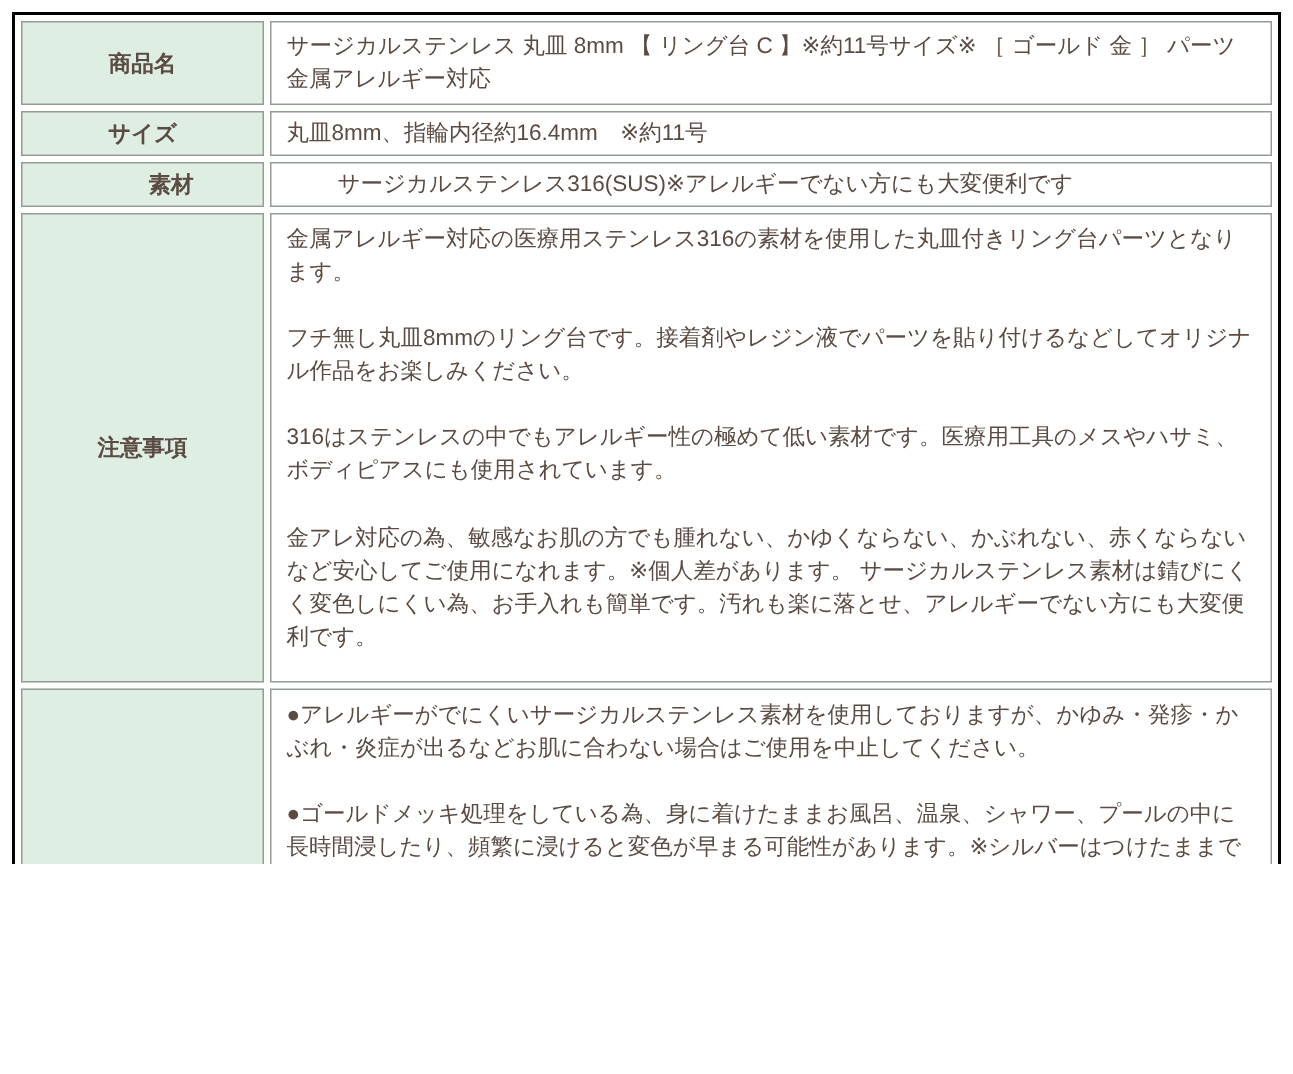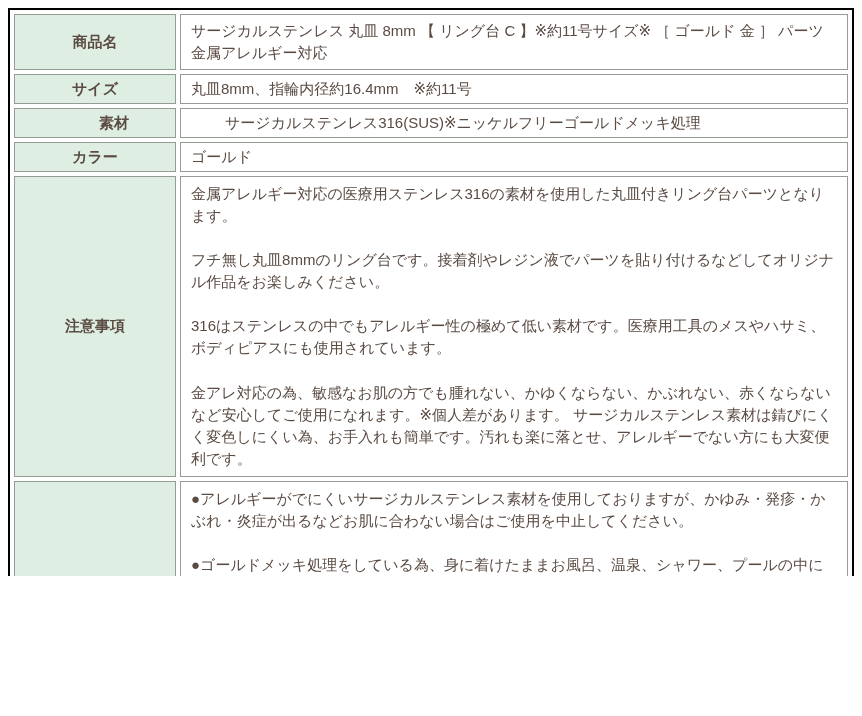--- a/index.html
+++ b/index.html
@@ -50,43 +50,39 @@
     line-height: 1.47;
     color: var(--text);
     padding: 3px 10px;
     white-space: pre-line;
     overflow-wrap: break-word;
   }
   tr.r-name  th, tr.r-name  td { height: 56px; }
   tr.r-size  th, tr.r-size  td { height: 29px; margin-left: 44px; }
   tr.r-mat   th, tr.r-mat   td { height: 29px; padding-left: 44px; }
   tr.r-color th, tr.r-color td { height: 29px; }
-  tr.r-desc  td, tr.r-note  td { padding-top: 6px; padding-bottom: 6px; }
+  tr.r-desc  td, tr.r-note  td { padding-top: 6px; padding-bottom: 18px; }
 </style>
 </head>
 <body>
 
 <div class="page">
   <table class="spec-table">
     <tbody>
       <tr class="r-name">
         <th class="label-cell">商品名</th>
         <td class="value-cell">サージカルステンレス 丸皿 8mm 【 リング台 C 】※約11号サイズ※ ［ ゴールド 金 ］ パーツ 金属アレルギー対応</td>
       </tr>
       <tr class="r-size">
         <th class="label-cell">サイズ</th>
         <td class="value-cell">丸皿8mm、指輪内径約16.4mm　※約11号</td>
       </tr>
       <tr class="r-mat">
         <th class="label-cell">素材</th>
-        <td class="value-cell">サージカルステンレス316(SUS)※ニッケルフリーゴールドメッキ処理</td>
-      </tr>
-      <tr class="r-color">
-        <th class="label-cell">カラー</th>
-        <td class="value-cell">ゴールド</td>
+        <td class="value-cell">サージカルステンレス316(SUS)※アレルギーでない方にも大変便利です</td>
       </tr>
       <tr class="r-desc">
         <th class="label-cell">注意事項</th>
         <td class="value-cell">金属アレルギー対応の医療用ステンレス316の素材を使用した丸皿付きリング台パーツとなります。
 
 フチ無し丸皿8mmのリング台です。接着剤やレジン液でパーツを貼り付けるなどしてオリジナル作品をお楽しみください。
 
 316はステンレスの中でもアレルギー性の極めて低い素材です。医療用工具のメスやハサミ、ボディピアスにも使用されています。
 
 金アレ対応の為、敏感なお肌の方でも腫れない、かゆくならない、かぶれない、赤くならないなど安心してご使用になれます。※個人差があります。 サージカルステンレス素材は錆びにくく変色しにくい為、お手入れも簡単です。汚れも楽に落とせ、アレルギーでない方にも大変便利です。</td>

